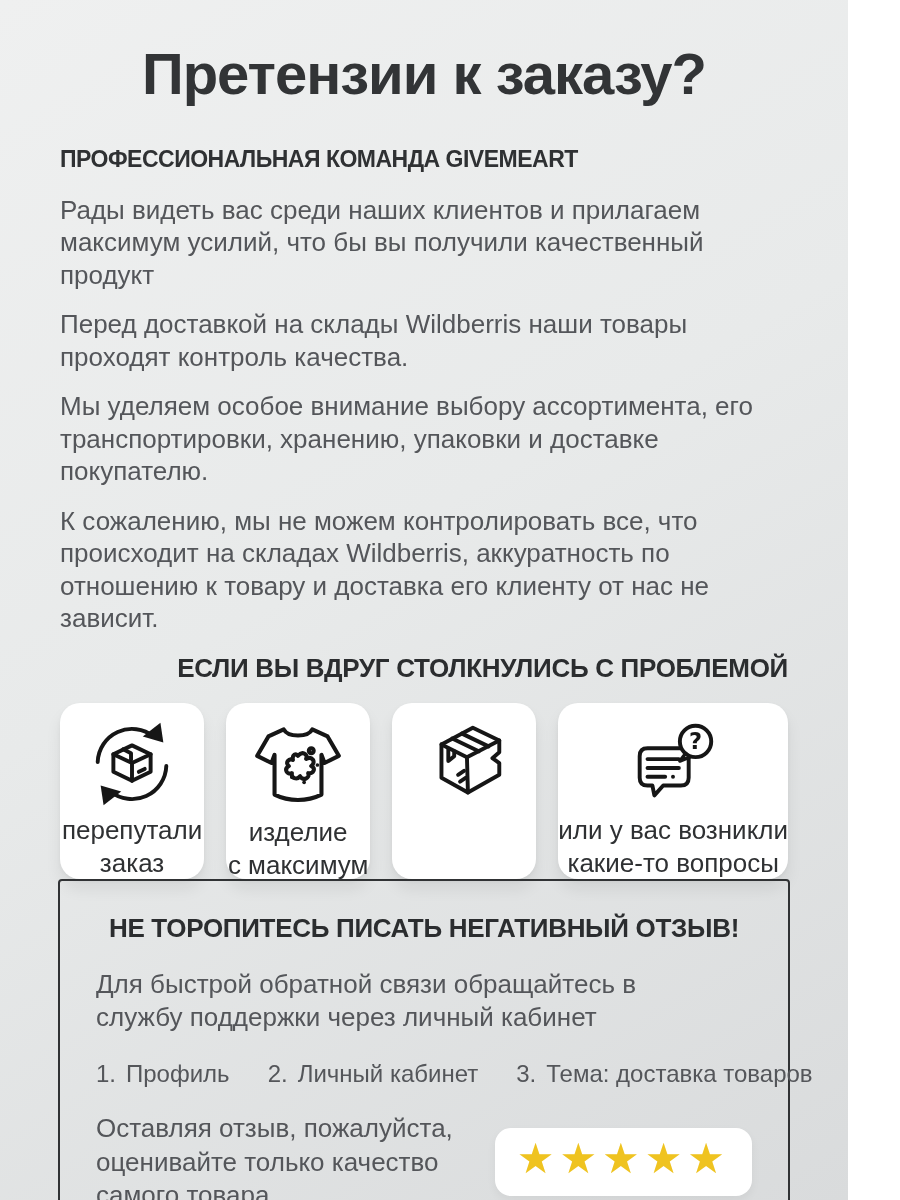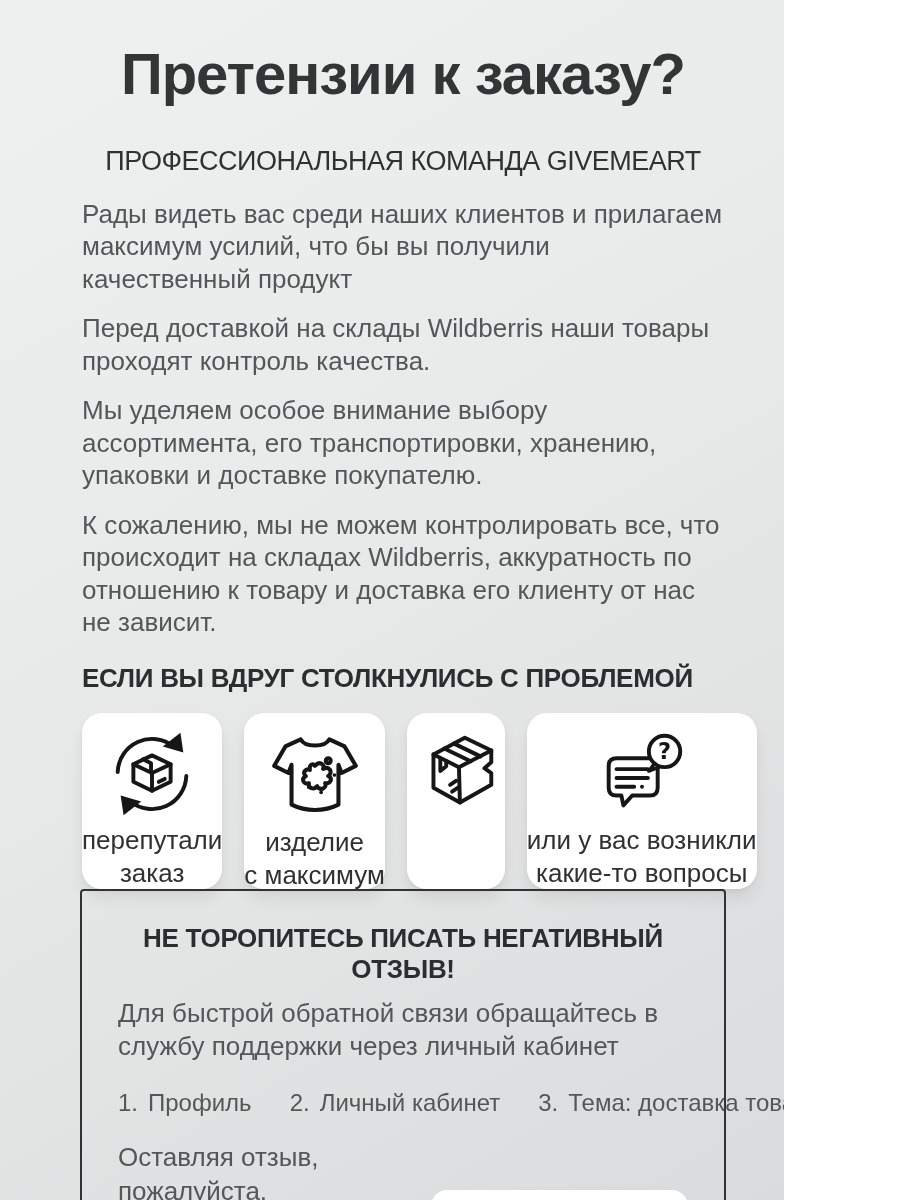--- a/index.html
+++ b/index.html
@@ -1,42 +1,41 @@
 <!DOCTYPE html>
 <html lang="ru"><head>
 <meta charset="utf-8">
 <style>
   html,body{margin:0;padding:0;}
   body{width:900px;height:1200px;font-family:"Liberation Sans",sans-serif;}
 
   .page{
-    width:784px;height:1200px;box-sizing:border-box;
+    width:848px;height:1200px;box-sizing:border-box;
     display:flex;flex-direction:column;overflow:hidden;
     background:linear-gradient(150deg,#eff0f0 0%,#e8eaea 45%,#d9dbdc 100%);
     color:#54565a;
-    padding-left:22px;
   }
 
   .page-title{
     margin:42px 60px 0;text-align:center;
     font-size:58px;font-weight:700;color:#323436;letter-spacing:-1px;line-height:1.1;
   }
   .page-subtitle{
-    margin:40px 60px 0;text-align:center;
-    font-size:27px;font-weight:400;color:#2f3133;letter-spacing:-0.5px;
+    margin:40px 60px 0;text-align:left;
+    font-size:23px;font-weight:700;color:#2f3133;letter-spacing:-0.5px;
   }
 
   .intro{margin:4px 60px 0;}
   .intro p{
     margin:17px 0 0;font-size:26px;line-height:1.25;color:#54565a;
     white-space:pre-wrap;
   }
 
   .problems-heading{
-    margin:24px 60px 0;text-align:left;
+    margin:18px 60px 0;text-align:right;
     font-size:26px;font-weight:700;color:#2b2d2f;letter-spacing:-0.3px;
   }
 
   .cards{margin:19px 60px 0;display:flex;gap:22px;}
   .card{
     flex:1 1 0;background:#fff;border-radius:20px;height:176px;box-sizing:border-box;
     display:flex;flex-direction:column;align-items:center;padding-top:12px;
     box-shadow:0 10px 16px rgba(0,0,0,.07),0 2px 4px rgba(0,0,0,.04);
   }
   .card .icon{height:100px;display:flex;align-items:center;justify-content:center;}
@@ -48,21 +47,21 @@
   .review-box{
     margin:24px 58px 62px;margin-top:auto;
     border:2px solid #303234;border-radius:4px;
     padding:32px 36px 30px;box-sizing:border-box;
   }
   .review-heading{
     margin:0;text-align:center;
     font-size:26px;font-weight:700;color:#2b2d2f;letter-spacing:-0.3px;
   }
   .support-text{
-    margin:12px 0 0;max-width:630px;font-size:26px;line-height:1.28;color:#54565a;
+    margin:24px 0 0;max-width:630px;font-size:26px;line-height:1.28;color:#54565a;
   }
   .steps{margin:26px 0 0;display:flex;gap:38px;font-size:24px;color:#54565a;}
   .step{white-space:nowrap;}
   .step .num{margin-right:10px;}
   .bottom-row{margin:24px 0 0;display:flex;align-items:center;justify-content:space-between;gap:19px;}
   .review-note{margin:0;width:480px;font-size:26px;line-height:1.28;color:#54565a;}
   .stars-panel{
     background:#fff;border-radius:16px;padding:6px 22px 12px;
     box-shadow:0 4px 10px rgba(0,0,0,.05);
   }

